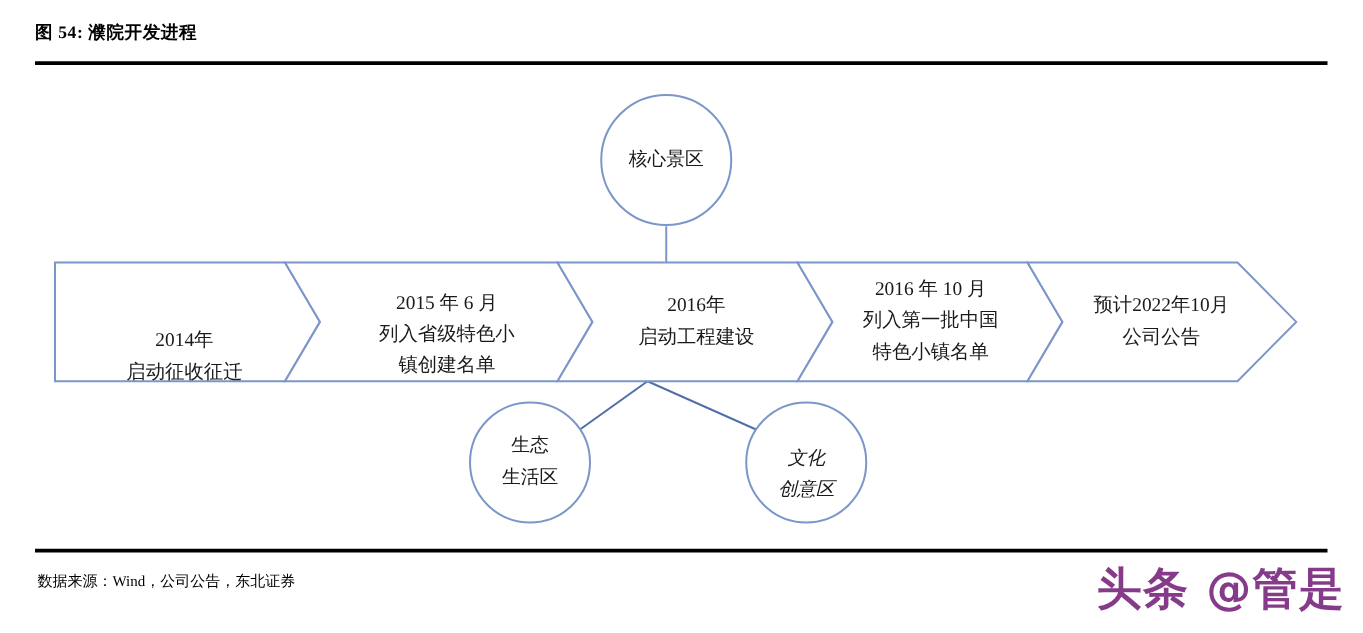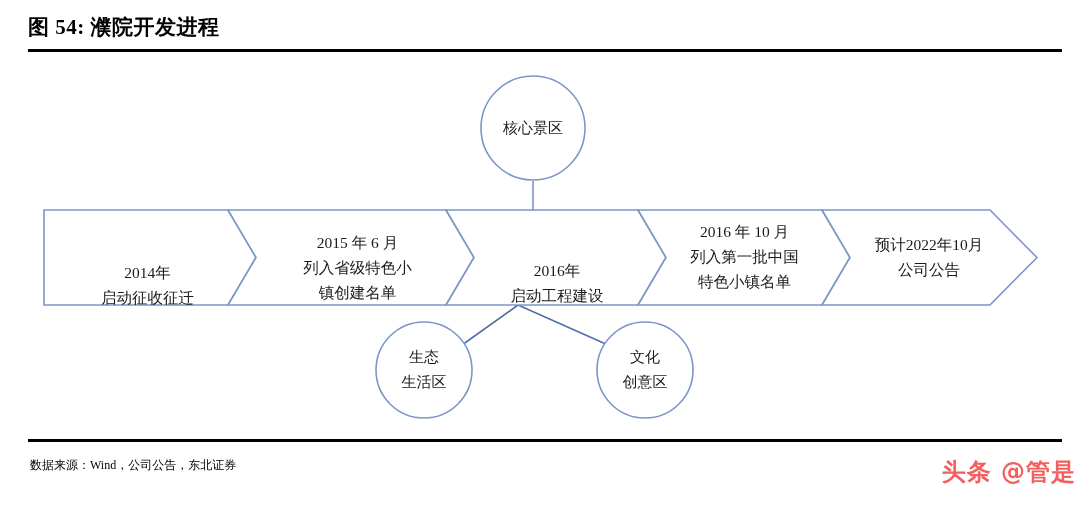--- a/index.html
+++ b/index.html
@@ -18,21 +18,21 @@
 
   
   #figure-header {
     position: absolute;
     left: 28px;
     top: 10px;
     width: 1034px;
     height: 42px;
   }
   #figure-title {
-    font-size: 21px;
+    font-size: 14px;
     font-weight: bold;
     letter-spacing: 0.5px;
     line-height: 34px;
     white-space: nowrap;
     color: #000;
   }
   #header-rule {
     position: absolute;
     left: 0;
     top: 39px;
@@ -92,24 +92,24 @@
     top: 452px;
     font-size: 12px;
     line-height: 26px;
     white-space: nowrap;
     color: #000;
   }
   #watermark {
     position: absolute;
     right: 14px;
     top: 455px;
-    font-size: 24px;
+    font-size: 36px;
     line-height: 34px;
     font-weight: bold;
-    color: #ef4444;
+    color: #701a75;
     font-family: "DejaVu Sans", "Liberation Sans", sans-serif;
     opacity: 0.85;
     letter-spacing: 1px;
     white-space: nowrap;
   }
 </style>
 </head>
 <body>
 
 <div id="figure-header">
@@ -144,34 +144,34 @@
     <circle cx="645" cy="370" r="48" fill="#FFFFFF" stroke="#7B96C8" stroke-width="1.6"></circle>
   </svg>
 
   <div class="stage-label" style="left:60px;  top:232px; width:175px;margin-top:28px;">2014年
 启动征收征迁</div>
 
   <div class="stage-label" style="left:265px; top:230px; width:185px;">2015 年 6 月
 列入省级特色小
 镇创建名单</div>
 
-  <div class="stage-label" style="left:472px; top:232px; width:170px;margin-top:26px;">2016年
+  <div class="stage-label" style="left:472px; top:232px; width:170px;">2016年
 启动工程建设</div>
 
   <div class="stage-label" style="left:657px; top:219px; width:175px;">2016 年 10 月
 列入第一批中国
 特色小镇名单</div>
 
   <div class="stage-label" style="left:845px; top:232px; width:168px;">预计2022年10月
 公司公告</div>
 
   <div class="node-label" style="left:473px; top:116px; width:120px;">核心景区</div>
 
   <div class="node-label" style="left:364px; top:345px; width:120px;">生态
 生活区</div>
 
-  <div class="node-label" style="left:585px; top:345px; width:120px;">文化
+  <div class="node-label" style="left:585px; top:355px; width:120px;font-style:italic;">文化
 创意区</div>
 </div>
 
 <div id="footer-rule"></div>
 <div id="source-note">数据来源：Wind，公司公告，东北证券</div>
 <div id="watermark">头条 @管是</div>
 
 </body></html>

